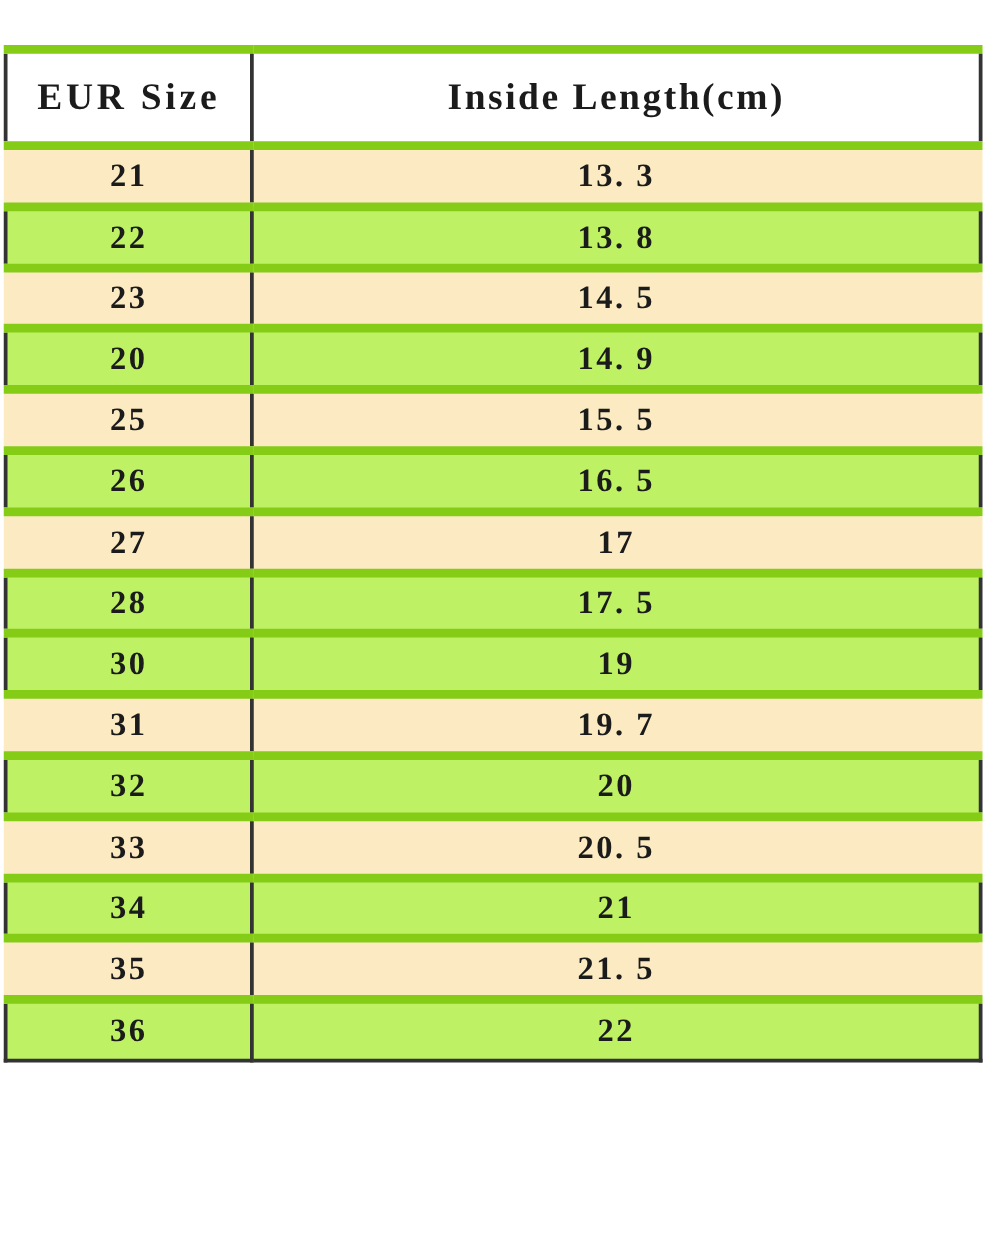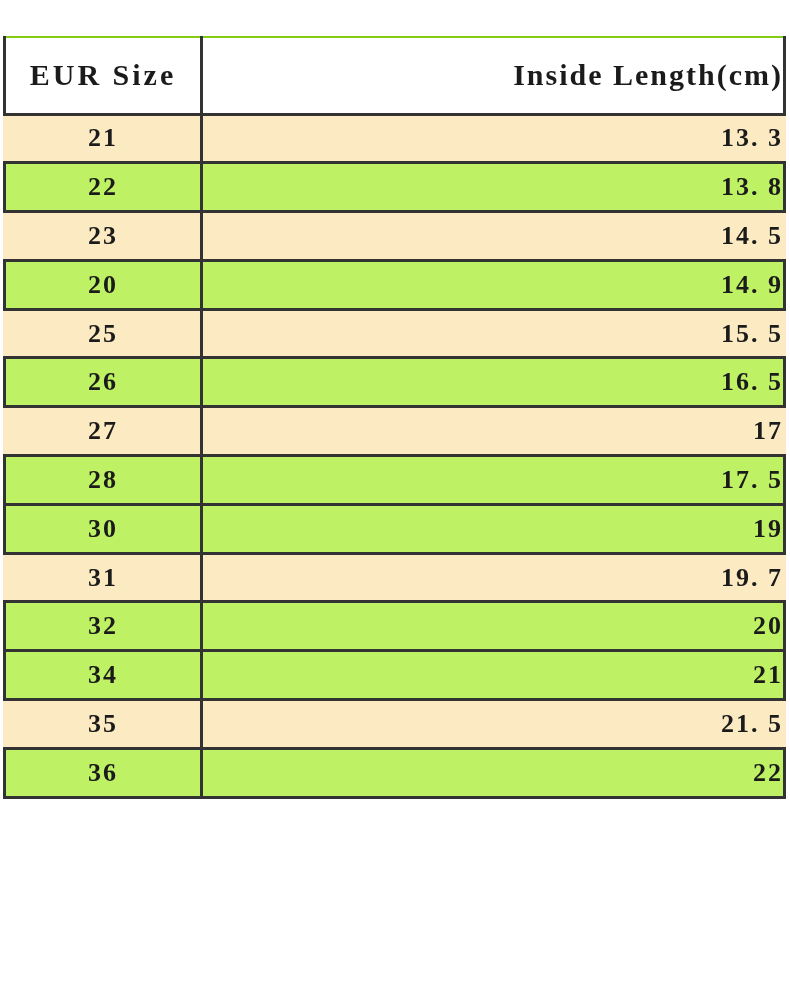--- a/index.html
+++ b/index.html
@@ -39,35 +39,34 @@
 
   .size-table tr { }
 
   .size-table th,
   .size-table td {
     margin: 0;
     padding: 0;
     text-align: center;
     vertical-align: middle;
     color: #1b1b1b;
-    border-top: 2px solid #84cc16;
+    border-top: 7px solid #84cc16;
     border-bottom: 3px solid #333333;
     box-sizing: border-box;
   }
 
   
   .size-table th.cell-eur,
   .size-table td.cell-eur {
     border-left: 3px solid #333333;
     border-right: 3px solid #333333;
   }
   .size-table th.cell-len,
   .size-table td.cell-len {
     border-right: 3px solid #333333;
-    text-align: right;
   }
 
   
   .size-table tr.row-alt td.cell-eur {
     border-left-color: #fcebc2;
     border-right-color: #333333;
   }
   .size-table tr.row-alt td.cell-len {
     border-right-color: #fcebc2;
   }
@@ -156,20 +155,24 @@
           <td class="cell-len val-cell">19</td>
         </tr>
         <tr class="row-alt">
           <td class="cell-eur">31</td>
           <td class="cell-len val-cell">19. 7</td>
         </tr>
         <tr>
           <td class="cell-eur">32</td>
           <td class="cell-len val-cell">20</td>
         </tr>
+        <tr class="row-alt">
+          <td class="cell-eur">33</td>
+          <td class="cell-len val-cell">20. 5</td>
+        </tr>
         <tr>
           <td class="cell-eur">34</td>
           <td class="cell-len val-cell">21</td>
         </tr>
         <tr class="row-alt">
           <td class="cell-eur">35</td>
           <td class="cell-len val-cell">21. 5</td>
         </tr>
         <tr>
           <td class="cell-eur">36</td>

